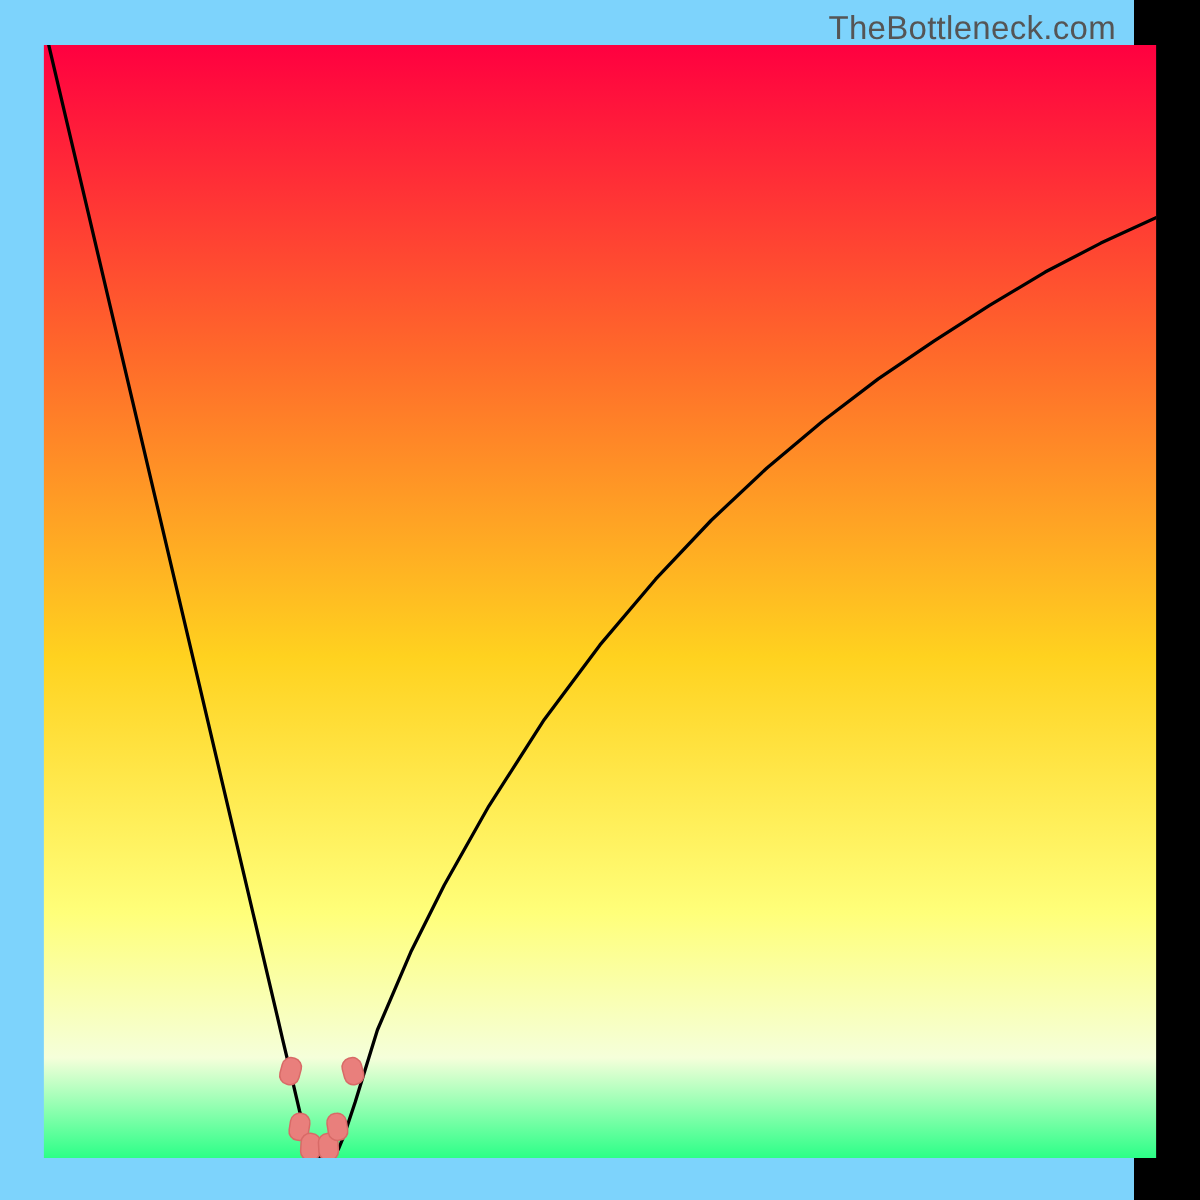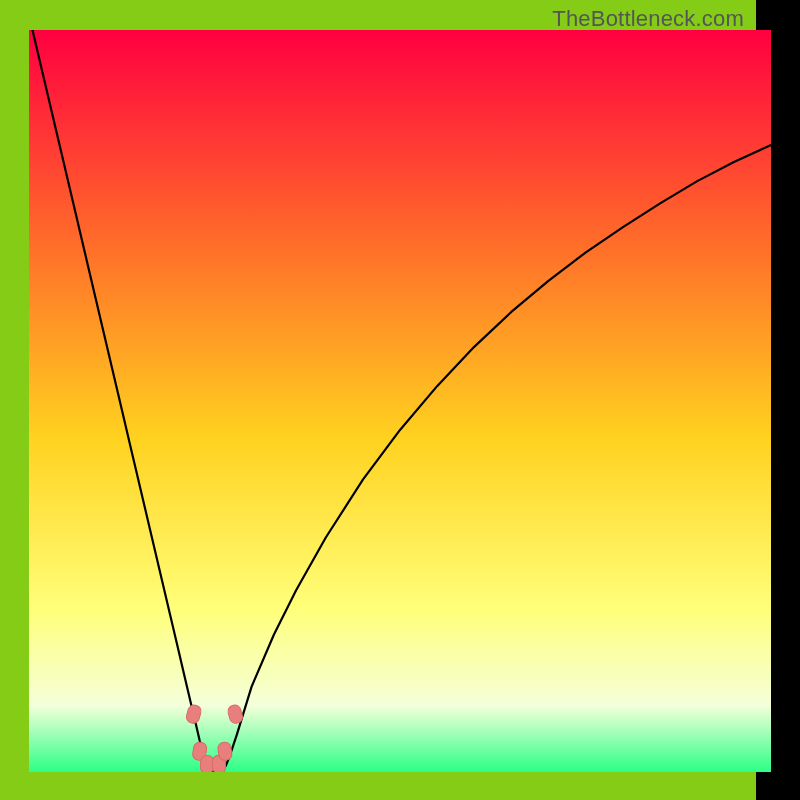--- a/index.html
+++ b/index.html
@@ -10,21 +10,21 @@
     background: #000000;
     font-family: Arial, Helvetica, sans-serif;
     overflow: hidden;
   }
   .frame {
     position: absolute;
     left: 0;
     top: 0;
     width: 756px;
     height: 800px;
-    background: #84cc16;
+    background: #7dd3fc;
   }
   .plot-area {
     position: absolute;
     left: 29px;
     top: 30px;
     width: 742px;
     height: 742px;
     overflow: hidden;
   }
   .watermark {

